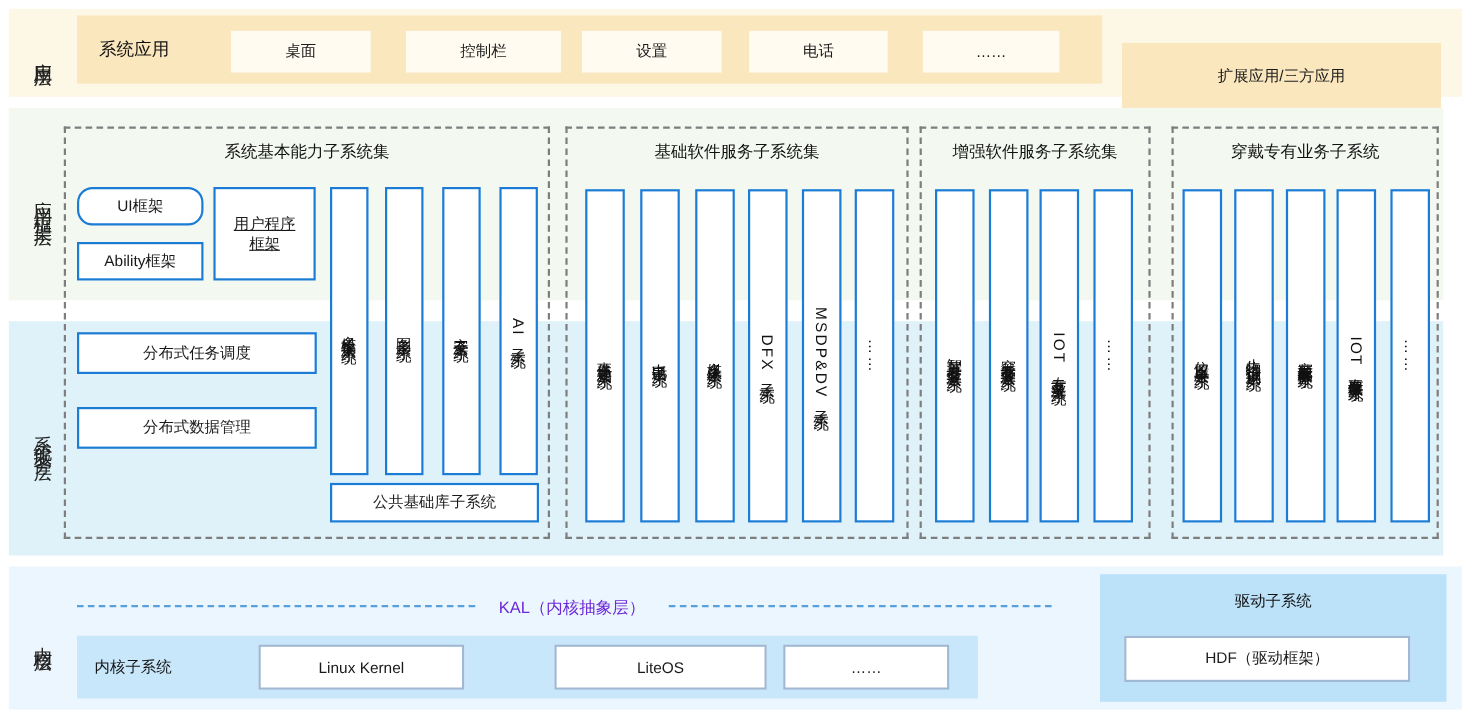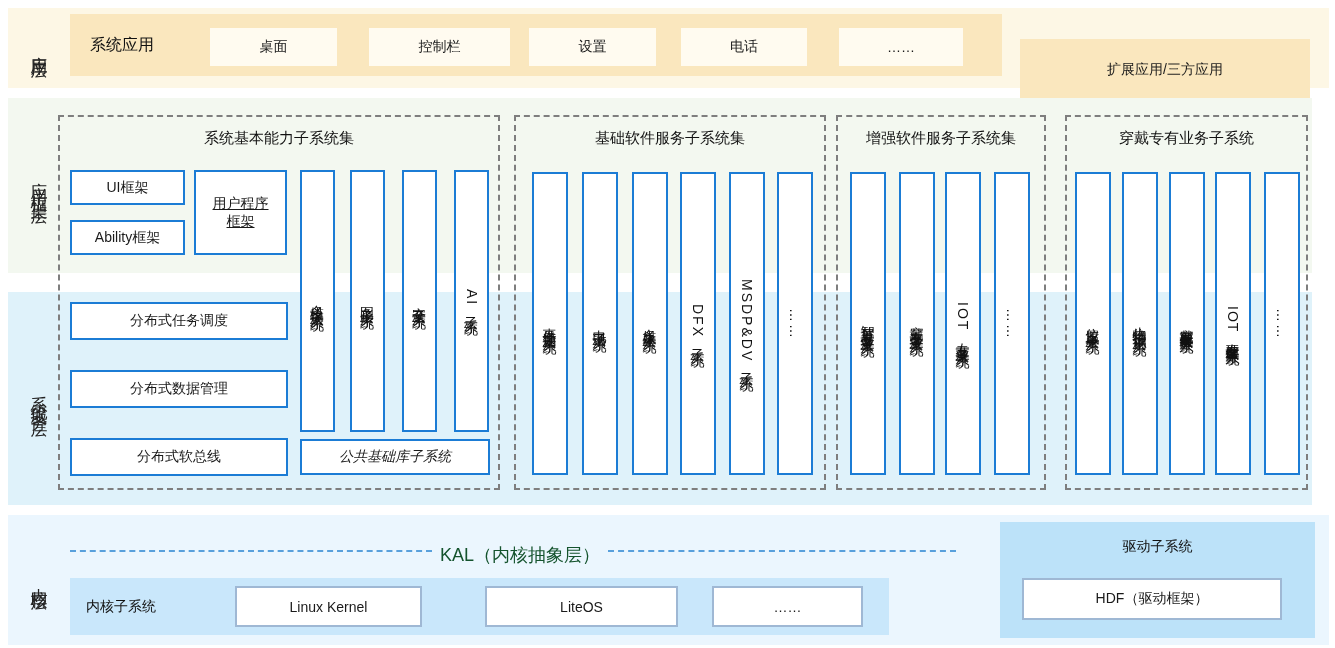--- a/index.html
+++ b/index.html
@@ -19,21 +19,21 @@
   .svc-band{background:#DFF2FA;}
   .set{position:absolute;border:2px dashed #7E7E7E;box-sizing:border-box;}
   .set-title{position:absolute;left:0;right:0;top:12px;text-align:center;font-size:15px;color:#111;}
   .bluebox{position:absolute;box-sizing:border-box;background:#ffffff;border:2px solid #1B7CD5;
            display:flex;align-items:center;justify-content:center;font-size:14px;text-align:center;line-height:1.25;}
   .vbar{position:absolute;box-sizing:border-box;background:#ffffff;border:2px solid #1B7CD5;
         display:flex;align-items:center;justify-content:center;
         writing-mode:vertical-rl;text-orientation:mixed;font-size:14px;letter-spacing:2px;color:#111;}
   .kernel-band{background:#EBF6FE;}
   .kal-dash{position:absolute;border-top:2px dashed #58A0DC;height:0;}
-  .kal-text{position:absolute;text-align:center;font-size:18px;color:#14532d;}
+  .kal-text{position:absolute;text-align:center;font-size:15px;color:#6d28d9;}
   .kernel-strip{position:absolute;background:#C9E7FB;box-sizing:border-box;}
   .kernel-strip-label{position:absolute;display:flex;align-items:center;font-size:14px;color:#111;}
   .kbox{position:absolute;box-sizing:border-box;background:#ffffff;border:2px solid #9FB8D4;
         display:flex;align-items:center;justify-content:center;font-size:14px;}
   .driver-block{position:absolute;background:#BCE2F9;box-sizing:border-box;}
   .driver-label{position:absolute;left:0;right:0;top:16px;text-align:center;font-size:14px;color:#111;}
 </style>
 </head>
 <body>
 
@@ -53,31 +53,30 @@
   <div class="abs ext-block" style="left:1020px;top:14px;width:290px;height:62px;margin-top:25px;">扩展应用/三方应用</div>
 
   <div class="band fw-band" style="left:8px;top:98px;width:1304px;height:175px;"></div>
   <div class="vlabel" style="left:20px;top:98px;width:38px;height:175px;">应用框架层</div>
 
   <div class="band svc-band" style="left:8px;top:292px;width:1304px;height:213px;"></div>
   <div class="vlabel" style="left:20px;top:292px;width:38px;height:213px;">系统服务层</div>
 
   <div class="set" style="left:58px;top:115px;width:442px;height:375px;">
     <div class="set-title">系统基本能力子系统集</div>
-    <div class="bluebox" style="left:10px;top:53px;width:115px;height:35px;">UI框架</div>
+    <div class="bluebox" style="left:10px;top:53px;width:115px;height:35px;border-radius:14px;">UI框架</div>
     <div class="bluebox" style="left:10px;top:103px;width:115px;height:35px;">Ability框架</div>
     <div class="bluebox" style="left:134px;top:53px;width:93px;height:85px;padding:0 12px;text-decoration:underline;">用户程序框架</div>
     <div class="bluebox" style="left:10px;top:185px;width:218px;height:38px;">分布式任务调度</div>
     <div class="bluebox" style="left:10px;top:253px;width:218px;height:38px;">分布式数据管理</div>
-    <div class="bluebox" style="left:10px;top:321px;width:218px;height:38px;">分布式软总线</div>
     <div class="vbar" style="left:240px;top:53px;width:35px;height:262px;">多模输入子系统</div>
     <div class="vbar" style="left:290px;top:53px;width:35px;height:262px;">图形子系统</div>
     <div class="vbar" style="left:342px;top:53px;width:35px;height:262px;">安全子系统</div>
     <div class="vbar" style="left:394px;top:53px;width:35px;height:262px;">AI子系统</div>
-    <div class="bluebox" style="left:240px;top:322px;width:190px;height:36px;font-style:italic;">公共基础库子系统</div>
+    <div class="bluebox" style="left:240px;top:322px;width:190px;height:36px;">公共基础库子系统</div>
   </div>
 
   <div class="set" style="left:514px;top:115px;width:312px;height:375px;">
     <div class="set-title">基础软件服务子系统集</div>
     <div class="vbar" style="left:16px;top:55px;width:36px;height:303px;">事件通知子系统</div>
     <div class="vbar" style="left:66px;top:55px;width:36px;height:303px;">电话子系统</div>
     <div class="vbar" style="left:116px;top:55px;width:36px;height:303px;">多媒体子系统</div>
     <div class="vbar" style="left:164px;top:55px;width:36px;height:303px;">DFX子系统</div>
     <div class="vbar" style="left:213px;top:55px;width:36px;height:303px;">MSDP&amp;DV子系统</div>
     <div class="vbar" style="left:261px;top:55px;width:36px;height:303px;">……</div>
@@ -103,21 +102,21 @@
   <div class="band kernel-band" style="left:8px;top:515px;width:1321px;height:130px;"></div>
   <div class="vlabel" style="left:20px;top:515px;width:38px;height:130px;letter-spacing:0.18em;">内核层</div>
 
   <div class="kal-dash" style="left:70px;top:550px;width:362px;"></div>
   <div class="kal-text" style="left:437px;top:543px;width:166px;">KAL（内核抽象层）</div>
   <div class="kal-dash" style="left:608px;top:550px;width:348px;"></div>
 
   <div class="kernel-strip" style="left:70px;top:578px;width:819px;height:57px;">
     <div class="kernel-strip-label" style="left:16px;top:0;height:57px;">内核子系统</div>
     <div class="kbox" style="left:165px;top:8px;width:187px;height:41px;">Linux Kernel</div>
-    <div class="kbox" style="left:415px;top:8px;width:193px;height:41px;">LiteOS</div>
+    <div class="kbox" style="left:434px;top:8px;width:193px;height:41px;">LiteOS</div>
     <div class="kbox" style="left:642px;top:8px;width:151px;height:41px;">……</div>
   </div>
 
   <div class="driver-block" style="left:1000px;top:522px;width:315px;height:116px;text-decoration:underline;">
     <div class="driver-label">驱动子系统</div>
     <div class="kbox" style="left:22px;top:56px;width:260px;height:42px;">HDF（驱动框架）</div>
   </div>
 
 </div>
 

